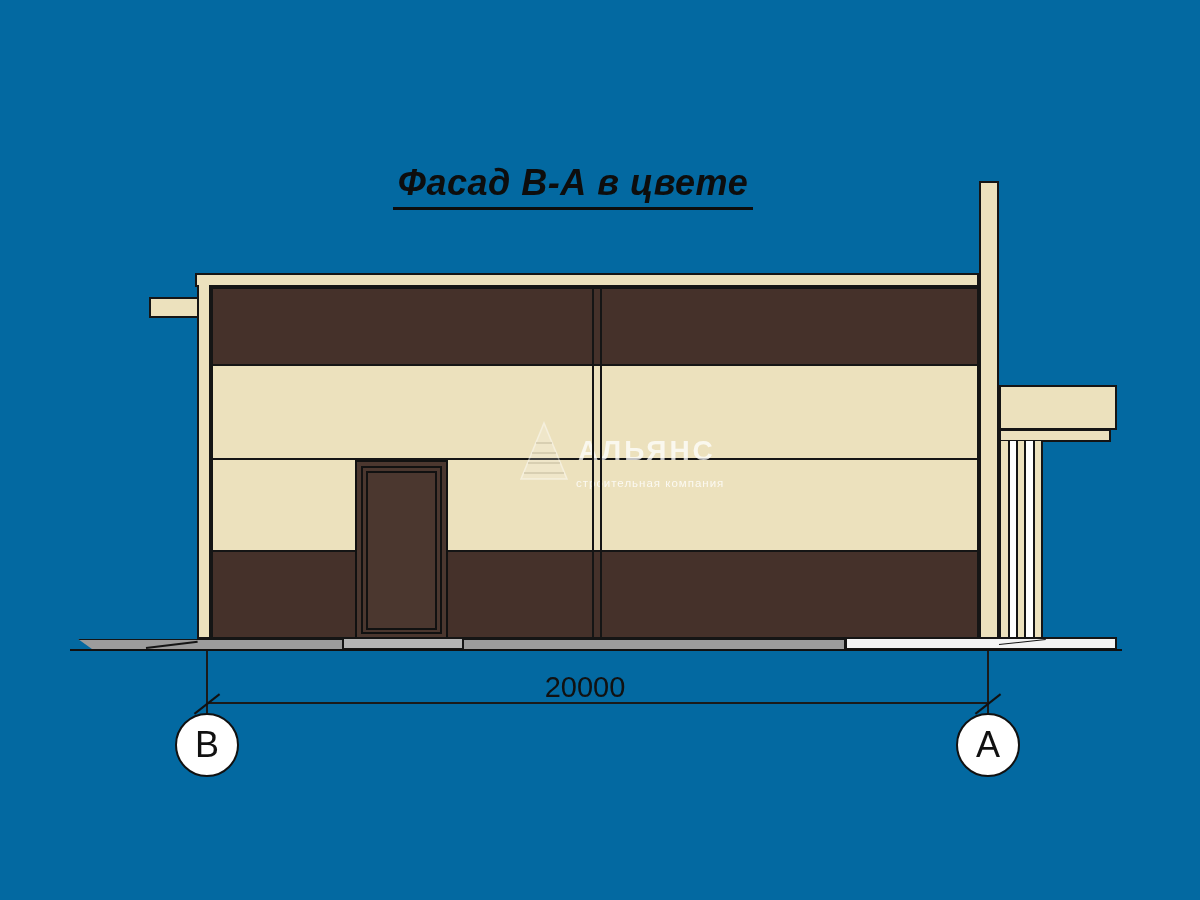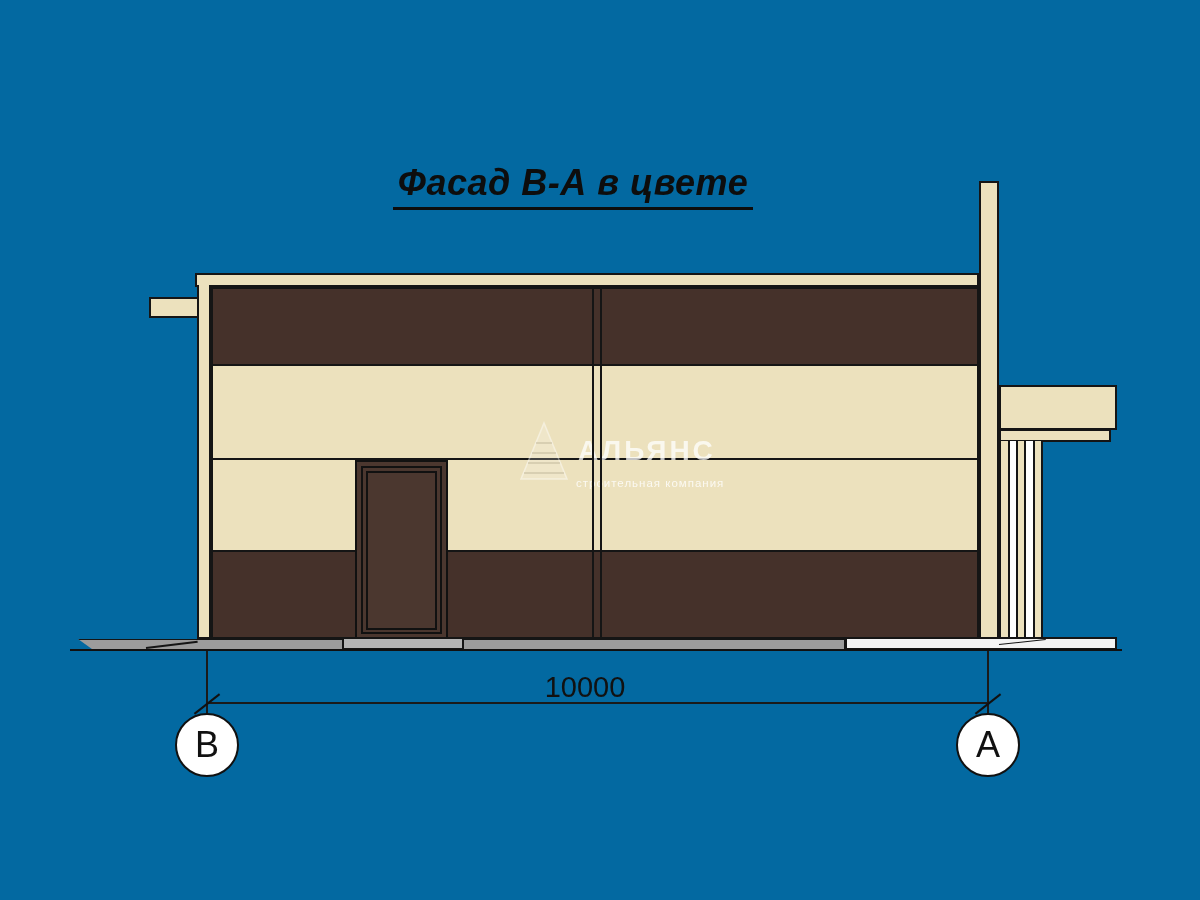--- a/index.html
+++ b/index.html
@@ -150,21 +150,21 @@
   <div class="abs door-step"></div>
   <div class="abs right-pad"></div>
   <div class="abs pad-ramp"></div>
   <div class="abs ground-line"></div>
 
   <div class="abs ext-line ext-left"></div>
   <div class="abs ext-line ext-right"></div>
   <div class="abs dim-line"></div>
   <div class="abs tick tick-left"></div>
   <div class="abs tick tick-right"></div>
-  <div class="abs dim-label">10000</div>
+  <div class="abs dim-label">20000</div>
 
   <div class="abs axis-circle circle-left">
     <span>В</span>
   </div>
   <div class="abs axis-circle circle-right">
     <span>А</span>
   </div>
 
 </div>
 

